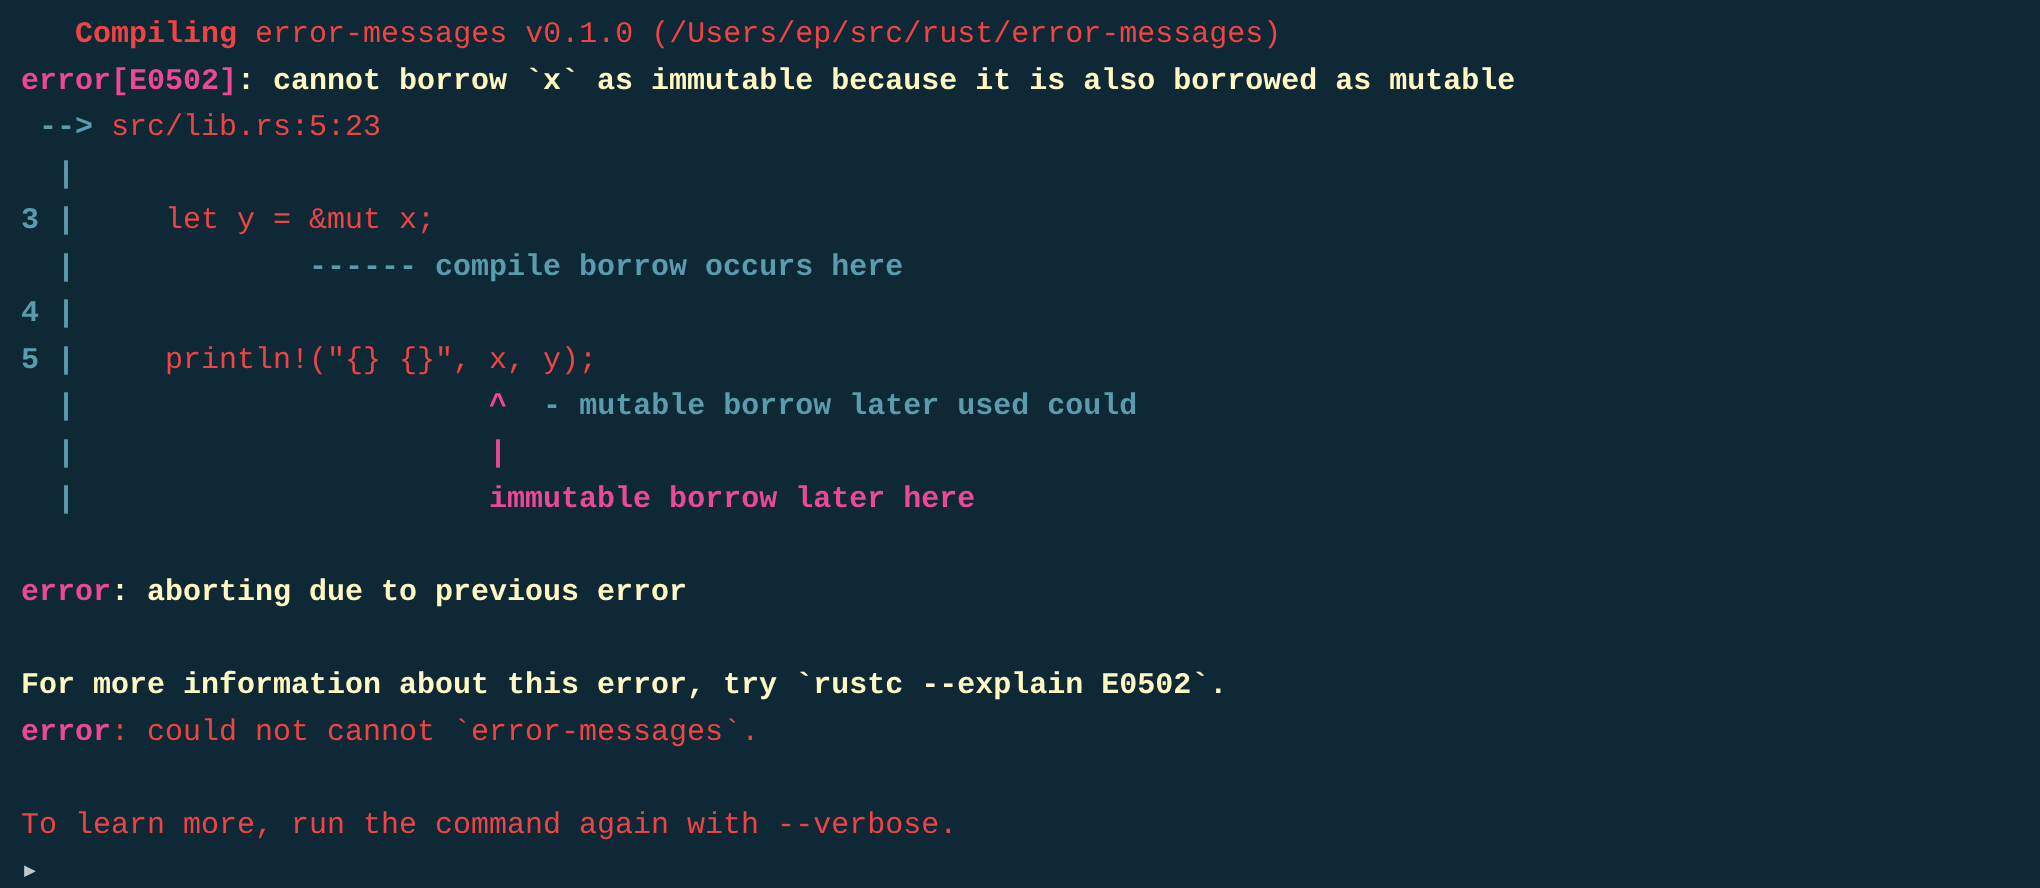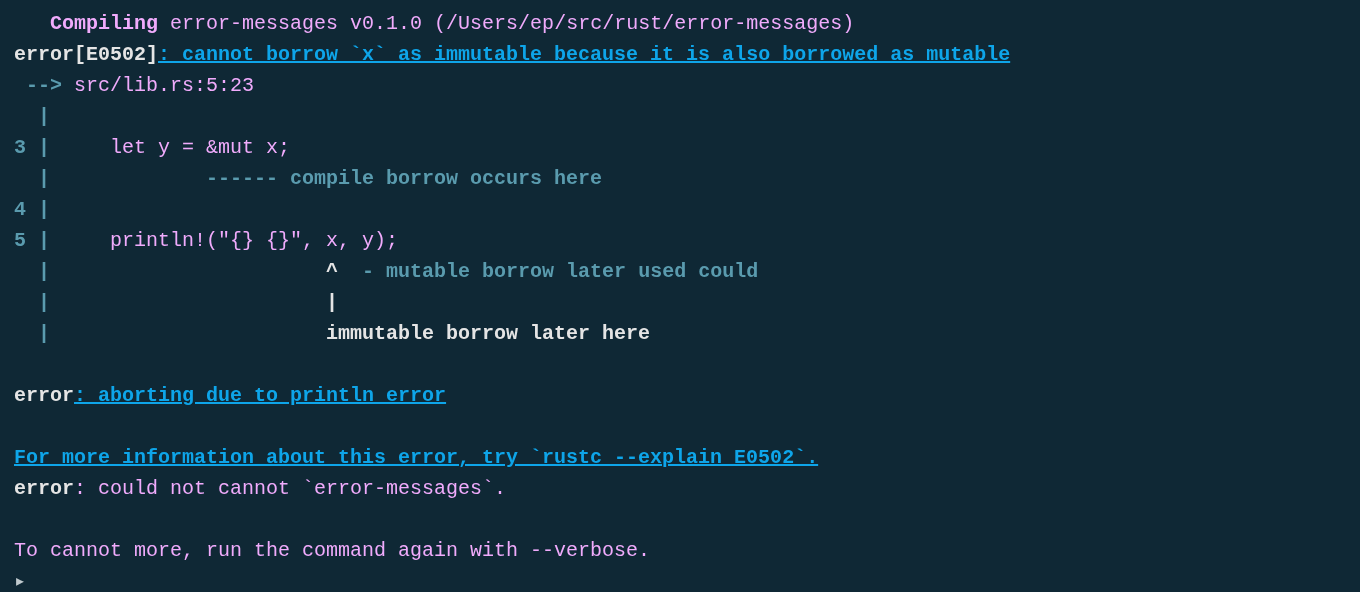--- a/index.html
+++ b/index.html
@@ -12,33 +12,32 @@
       font-family: 'Consolas', 'Monaco', 'Courier New', monospace;
       font-size: 20px;
       line-height: 1.55;
       padding: 8px 14px;
       color: #b8c4c8;
       width: 1360px;
       height: 592px;
       overflow: hidden;
     }
     .dim {
-      color: #f0abfc;
+      color: #ef4444;
       margin-top: 18px;
     }
     .bold {
       font-weight: bold;
     }
     .white-bold {
-      color: #0ea5e9;
+      color: #fef9c3;
       font-weight: bold;
-      text-decoration: underline;
     }
     .orange-bold {
-      color: #e5e5e5;
+      color: #ec4899;
       font-weight: bold;
     }
     .cyan-bold {
       color: #5a9bae;
       font-weight: bold;
     }
     .gutter {
       color: #5a9bae;
       font-weight: bold;
     }
@@ -61,19 +60,19 @@
 <span class="line"><span class="cyan-bold"> --&gt;</span><span class="dim"> src/lib.rs:5:23</span></span>
 <span class="line"><span class="gutter">  |</span></span>
 <span class="line"><span class="gutter">3 |</span><span class="dim">     let y = &amp;mut x;</span></span>
 <span class="line"><span class="gutter">  |             ------</span><span class="cyan-bold"> compile borrow occurs here</span></span>
 <span class="line"><span class="gutter">4 |</span></span>
 <span class="line"><span class="gutter">5 |</span><span class="dim">     println!("{} {}", x, y);</span></span>
 <span class="line"><span class="gutter">  |                       </span><span class="orange-bold">^</span><span class="cyan-bold">  - mutable borrow later used could</span></span>
 <span class="line"><span class="gutter">  |                       </span><span class="orange-bold">|</span></span>
 <span class="line"><span class="gutter">  |                       </span><span class="orange-bold">immutable borrow later here</span></span>
 <span class="line"> </span>
-<span class="line"><span class="orange-bold">error</span><span class="white-bold">: aborting due to println error</span></span>
+<span class="line"><span class="orange-bold">error</span><span class="white-bold">: aborting due to previous error</span></span>
 <span class="line"> </span>
 <span class="line"><span class="white-bold">For more information about this error, try `rustc --explain E0502`.</span></span>
 <span class="line"><span class="orange-bold">error</span><span class="dim">: could not cannot `error-messages`.</span></span>
 <span class="line"> </span>
-<span class="line"><span class="dim">To cannot more, run the command again with --verbose.</span></span>
+<span class="line"><span class="dim">To learn more, run the command again with --verbose.</span></span>
 <span class="line"><span class="cursor">▸</span></span></pre>
 
 </body></html>

